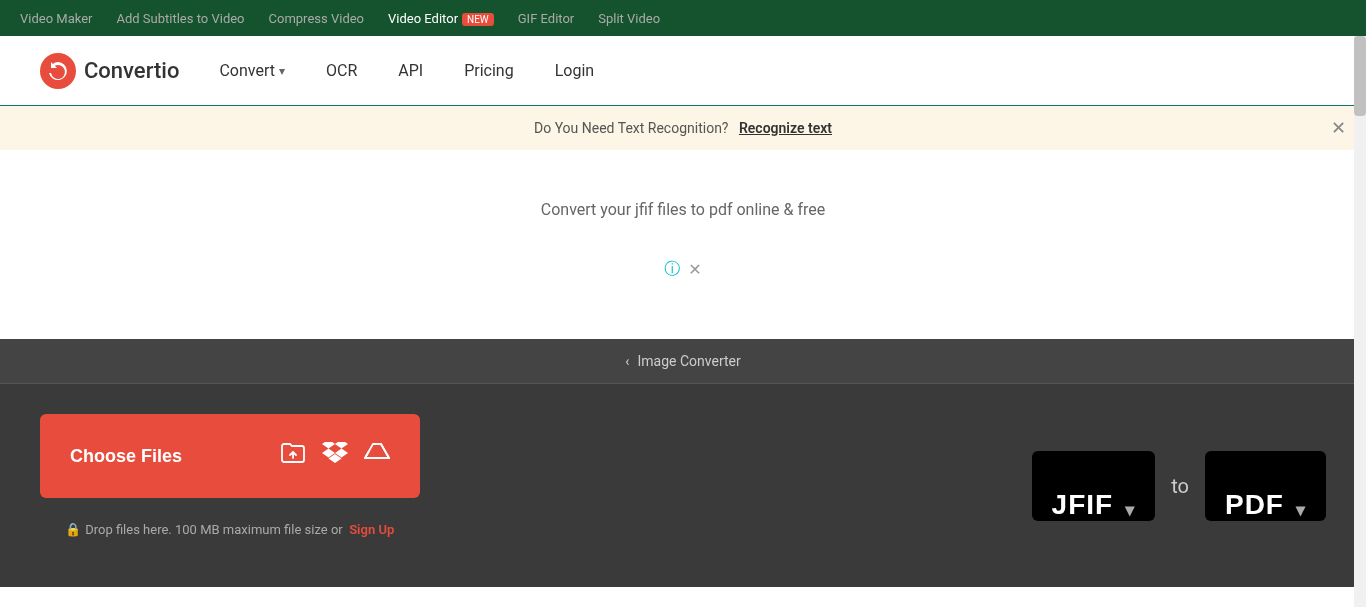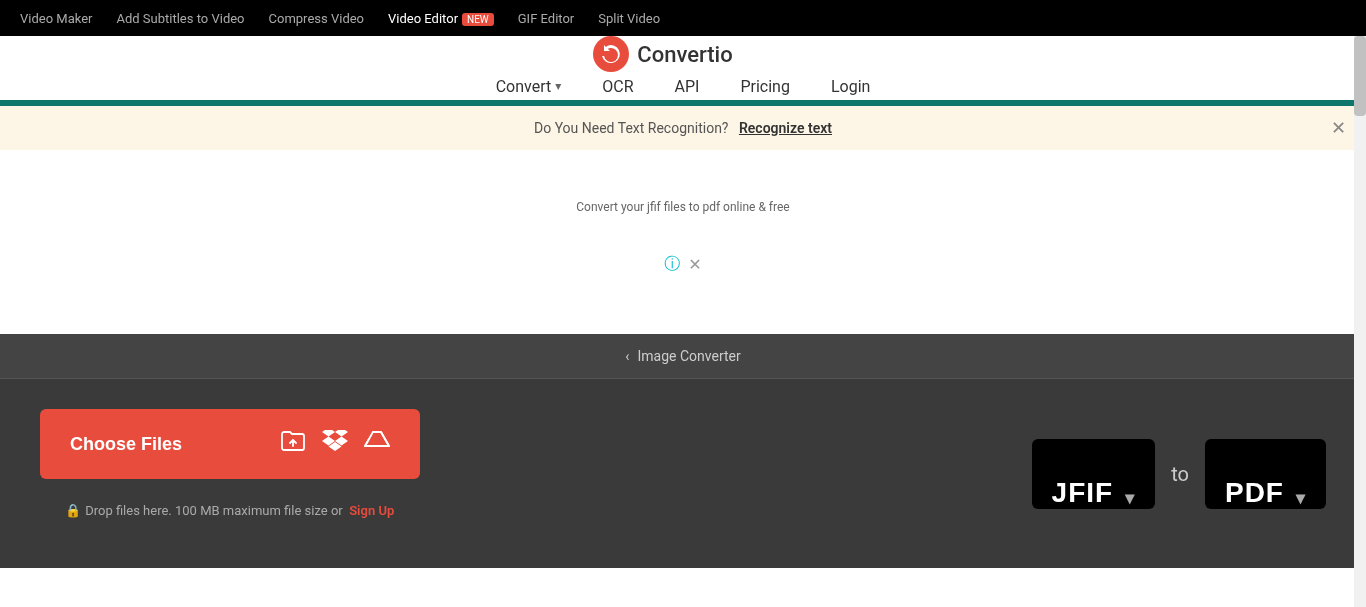--- a/index.html
+++ b/index.html
@@ -1,20 +1,20 @@
 <!DOCTYPE html>
 <html><head>
   <meta charset="utf-8">
   <style>
     * { margin: 0; padding: 0; box-sizing: border-box; }
     body { font-family: -apple-system, BlinkMacSystemFont, 'Segoe UI', Roboto, sans-serif; background: #fff; width: 1366px; overflow-x: hidden; }
 
     
     .top-bar {
-      background: #000000;
+      background: #14532d;
       height: 36px;
       display: flex;
       align-items: center;
       padding: 7px 20px;
       gap: 24px;
     }
     .top-bar a {
       color: #aaa;
       text-decoration: none;
       font-size: 13px;
@@ -31,22 +31,21 @@
       margin-left: 4px;
       vertical-align: middle;
     }
 
     
     .header {
       display: flex;
       align-items: center;
       padding: 0 40px;
       height: 70px;
-      border-bottom: 6px solid #0f766e;
-      flex-direction: column;
+      border-bottom: 1px solid #0f766e;
     }
     .logo {
       display: flex;
       align-items: center;
       gap: 8px;
       text-decoration: none;
       margin-right: 40px;
     }
     .logo-icon {
       width: 36px;
@@ -157,21 +156,21 @@
       padding: 50px 20px 30px;
       background: #fff;
     }
     .page-title {
       font-size: 42px;
       color: #e74c3c;
       font-weight: 700;
       margin-bottom: 12px;
     }
     .page-subtitle {
-      font-size: 12px;
+      font-size: 16px;
       color: #666;
       margin-bottom: 30px;
     }
 
     
     .ad-area {
       display: flex;
       justify-content: center;
       align-items: center;
       gap: 8px;
@@ -217,21 +216,21 @@
       padding: 30px 40px 30px;
       display: flex;
       align-items: center;
       justify-content: space-between;
     }
     .choose-files-btn {
       background: #e74c3c;
       color: #fff;
       border: none;
       padding: 0 30px;
-      height: 70px;
+      height: 84px;
       border-radius: 6px;
       font-size: 18px;
       font-weight: 600;
       cursor: pointer;
       display: flex;
       align-items: center;
       gap: 20px;
       min-width: 380px;
     }
     .upload-icons {

